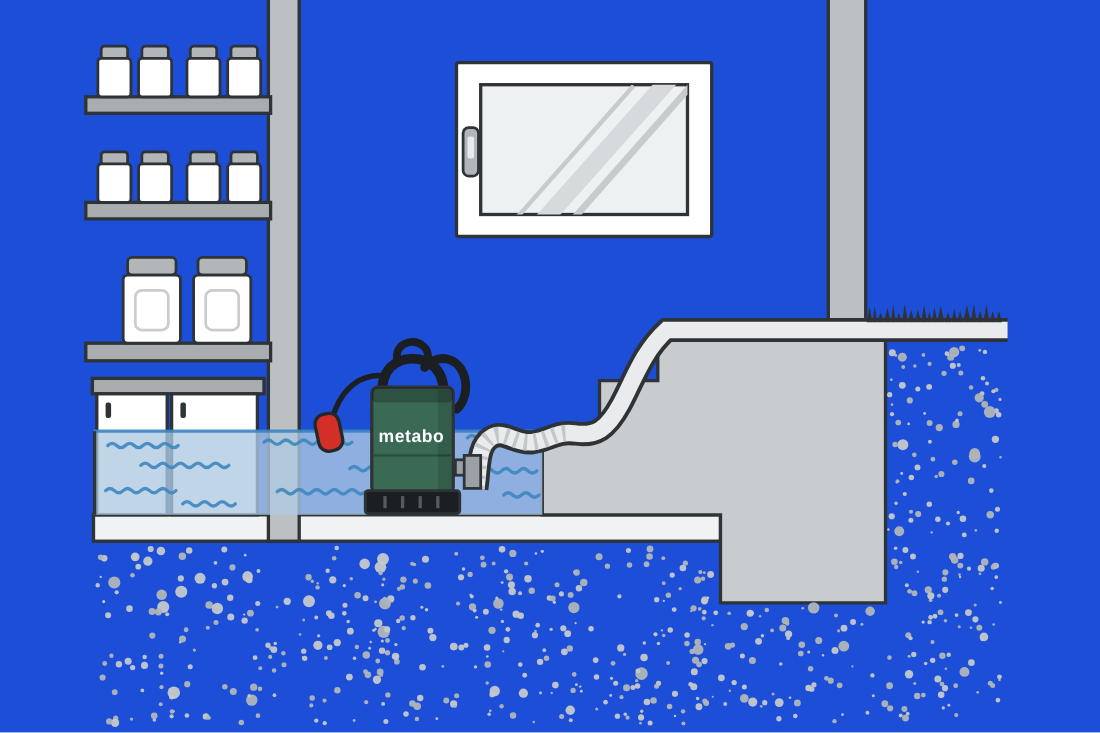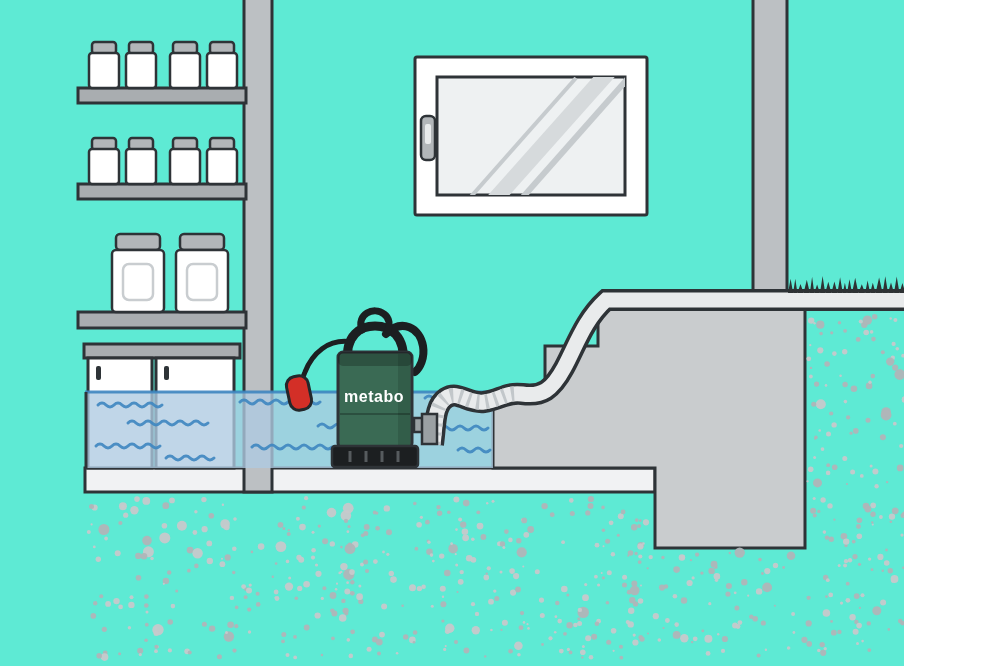--- a/index.html
+++ b/index.html
@@ -1,16 +1,16 @@
 <!DOCTYPE html>
 <html style="--outline: #2e3337; --concrete: #c9ccce; --wall-gray: #bcc0c3; --shelf-gray: #a9adb0; --lid-gray: #b2b6b9; --glass: #eef1f2; --water-blue: #aecbe2; --wave-blue: #3e86c0; --pump-green: #3a6a54; --pump-dark: #1c1f21; --float-red: #d32f27; --hose-light: #e9ebec; --hose-ridge: #c2c7ca; --speckle-1: #c6c9cb; --speckle-2: #b0b5b8; --grass-dark: #2e3234;"><head>
 <meta charset="utf-8">
 <style>
   html,body{margin:0;padding:0;background:#fff}
-  .stage{width:904px;height:666px;position:relative;background:#5eead4;overflow:hidden}
+  .stage{width:1000px;height:666px;position:relative;background:#1d4ed8;overflow:hidden}
   svg{display:block}
   .concrete{fill:var(--concrete);stroke:var(--outline);stroke-width:3}
   .slab{fill:#f1f2f3;stroke:var(--outline);stroke-width:3}
   .wall{fill:var(--wall-gray);stroke:var(--outline);stroke-width:3}
   .shelf{fill:var(--shelf-gray);stroke:var(--outline);stroke-width:3}
   .whitebox{fill:#fff;stroke:var(--outline);stroke-width:3}
   .glass{fill:var(--glass);stroke:var(--outline);stroke-width:3}
   .lid{fill:var(--lid-gray);stroke:var(--outline);stroke-width:2.5}
   .jar-body{fill:#fff;stroke:var(--outline);stroke-width:2.5}
   .wave{fill:none;stroke:var(--wave-blue);stroke-width:3;stroke-linecap:round;opacity:.9}

